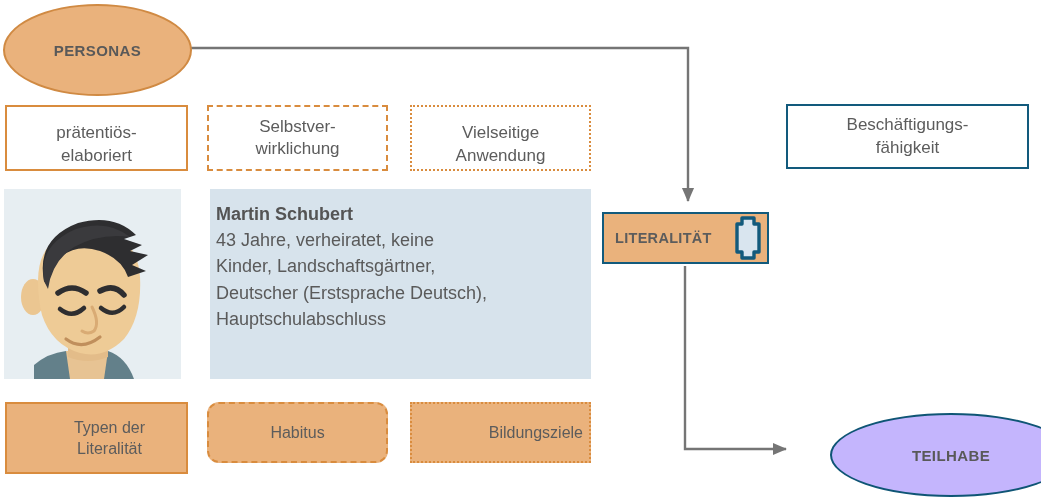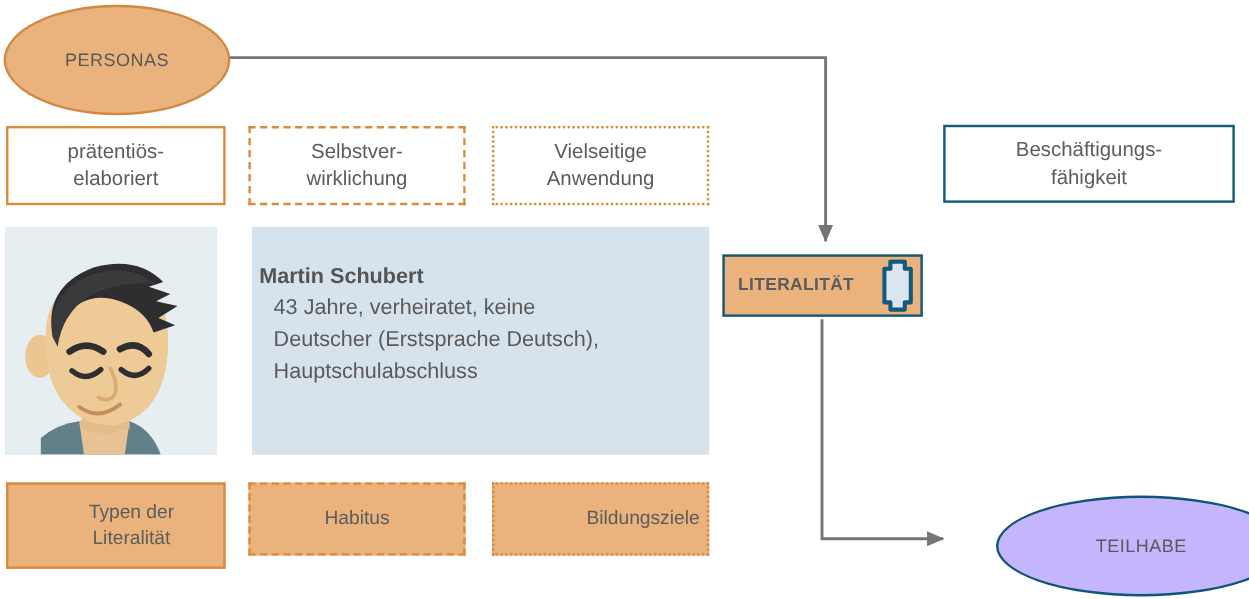--- a/index.html
+++ b/index.html
@@ -31,21 +31,21 @@
   
   .ellipse {
     z-index: 3;
     border-radius: 50%;
     display: flex;
     align-items: center;
     justify-content: center;
     text-align: center;
   }
   .ellipse-label {
-    font-weight: normal;
+    font-weight: bold;
     font-size: 15px;
     letter-spacing: 0.4px;
     color: #595959;
   }
   #personas-ellipse {
     left: 3px; top: 4px;
     width: 189px; height: 92px;
     background: #eab27c;
     border: 2.2px solid #d08a43;
   }
@@ -64,23 +64,23 @@
     align-items: center;
     justify-content: center;
     text-align: center;
     padding: 2px 6px;
   }
   .attr-box .box-label {
     font-size: 17px;
     line-height: 1.32;
     color: #5c5c5c;
   }
-  .bd-solid-orange { border: 2.2px solid #d98c3e; }
+  .bd-solid-orange { border: 2.2px solid #d98c3e; align-items: flex-end; }
   .bd-dashed-orange { border: 2.4px dashed #d98c3e; }
-  .bd-dotted-orange { border: 2.6px dotted #d98c3e; }
+  .bd-dotted-orange { border: 2.6px dotted #d98c3e; align-items: flex-end; }
   .bd-solid-blue { border: 2.4px solid #125a7c; text-align: center; }
 
   
   .tag-box {
     z-index: 3;
     background: #eab27c;
     display: flex;
     align-items: center;
     justify-content: center;
     text-align: center;
@@ -125,33 +125,32 @@
     width: 177px; height: 190px;
     background: #e7eef2;
     z-index: 3;
     overflow: hidden;
   }
   #persona-text-panel {
     left: 210px; top: 189px;
     width: 381px; height: 190px;
     background: #d7e3ec;
     z-index: 3;
-    padding: 28px 14px 0 6px;
+    padding: 12px 14px 0 6px;
   }
   #persona-name {
     font-size: 18px;
     font-weight: bold;
     color: #545454;
     line-height: 1.45;
   }
   #persona-desc {
     font-size: 18px;
     color: #5a5a5a;
     line-height: 1.46;
-    margin-left: 12px;
   }
 </style>
 </head>
 <body>
 
 <div id="stage">
 
   <svg id="connectors" viewBox="0 0 1041 499" xmlns="http://www.w3.org/2000/svg">
     <defs>
       <marker id="arrowhead" markerWidth="7" markerHeight="7" refX="5.6" refY="3" orient="auto" markerUnits="strokeWidth">
@@ -223,40 +222,41 @@
       <path d="M88,118 Q96,134 90,142 Q84,146 78,142" stroke="#d9ab74" stroke-width="3" fill="none" stroke-linecap="round"></path>
 
       <path d="M62,150 Q78,162 96,148" stroke="#c08f5c" stroke-width="3.2" fill="none" stroke-linecap="round"></path>
     </svg>
   </div>
 
   <div class="abs" id="persona-text-panel">
     <div id="persona-name">Martin Schubert</div>
     <div id="persona-desc">
       <div>43 Jahre, verheiratet, keine</div>
+      <div>Kinder, Landschaftsgärtner,</div>
       <div>Deutscher (Erstsprache Deutsch),</div>
       <div>Hauptschulabschluss</div>
     </div>
   </div>
 
   <div class="abs" id="literalitaet-node">
     <span class="box-label">LITERALITÄT</span>
     <svg id="book-icon" viewBox="0 0 26 44">
       <path d="M7,2 L19,2 L19,8 L24,8 L24,36 L19,36 L19,42 L7,42 L7,36 L2,36 L2,8 L7,8 Z" fill="#d9e5ef" stroke="#125a7c" stroke-width="3.4" stroke-linejoin="round"></path>
     </svg>
   </div>
 
   <div class="abs tag-box bd-solid-orange" style="left:5px;  top:402px; width:183px; height:72px;padding-left:32px;">
     <span class="box-label">
       <span>Typen der</span><br>
       <span>Literalität</span>
     </span>
   </div>
 
-  <div class="abs tag-box bd-dashed-orange" style="left:207px; top:402px; width:181px; height:61px;">
+  <div class="abs tag-box bd-dashed-orange" style="left:207px; top:402px; width:181px; height:61px;border-radius:12px;">
     <span class="box-label">Habitus</span>
   </div>
 
   <div class="abs tag-box bd-dotted-orange" style="left:410px; top:402px; width:181px; height:61px;justify-content:flex-end;">
     <span class="box-label">Bildungsziele</span>
   </div>
 
   <div class="abs ellipse" id="teilhabe-ellipse">
     <span class="ellipse-label">TEILHABE</span>
   </div>

